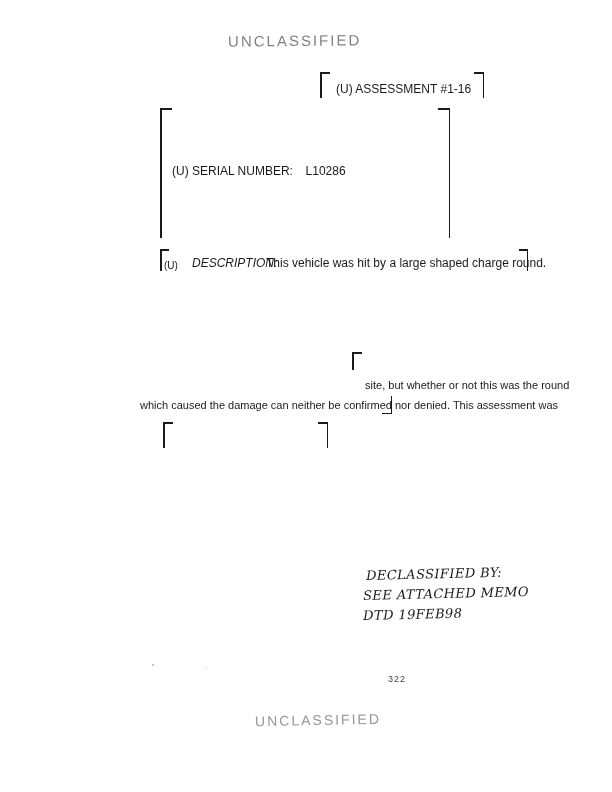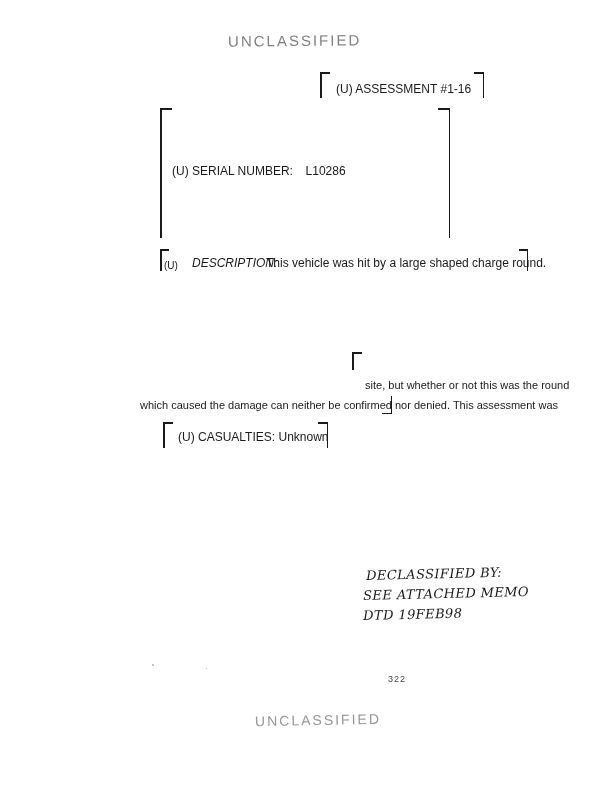--- a/index.html
+++ b/index.html
@@ -146,21 +146,20 @@
   <div class="abs wrap-text" style="left:140px; top:375px; width:445px; height:44px; overflow:hidden;">
     <span style="display:inline-block; width:222px; height:1px;"></span>
   <span>site, but whether or not this was the round which caused the damage can neither be confirmed nor denied. This assessment was conducted at the site of the damage.</span></div>
 
   <div class="brk" style="left:163px; top:422px; width:165px; height:26px;">
     <div class="seg" style="left:0; top:0; width:1.5px; height:26px;"></div>
     <div class="seg" style="left:0; top:0; width:10px; height:1.5px;"></div>
     <div class="seg" style="right:0; top:0; width:1.5px; height:26px;"></div>
     <div class="seg" style="right:0; top:0; width:10px; height:1.5px;"></div>
   </div>
-  <div class="abs body-text" style="left:178px; top:430px;">(U) CASUALTIES:  Unknown</div>
 
   <div class="abs handwrite hw1">DECLASSIFIED BY:</div>
   <div class="abs handwrite hw2">SEE ATTACHED MEMO</div>
   <div class="abs handwrite hw3">DTD 19FEB98</div>
 
   <div class="abs page-number" style="left:388px; top:674px;">322</div>
 
   <div class="abs stamp stamp-bottom">UNCLASSIFIED</div>
 
   <div class="speck" style="left:152px; top:664px;"></div>

